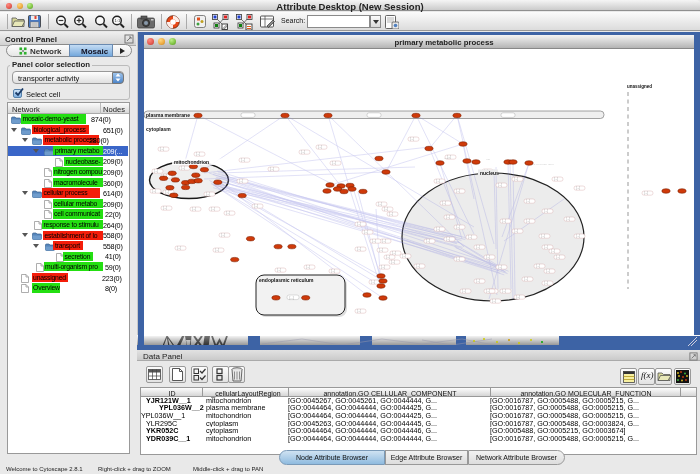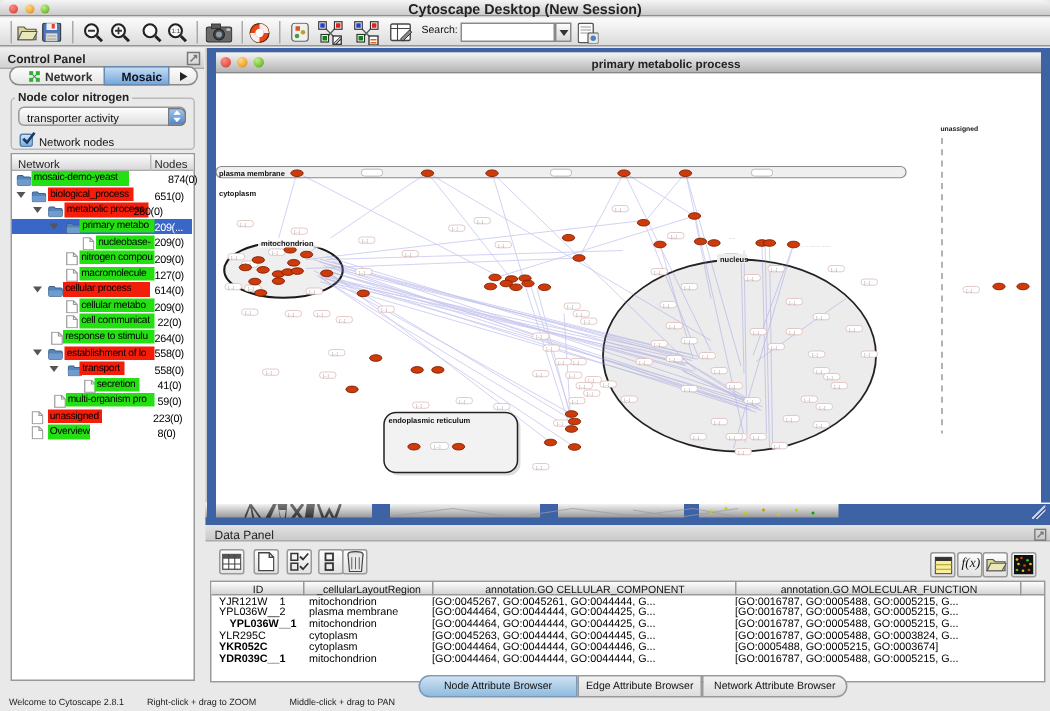--- a/index.html
+++ b/index.html
@@ -6,21 +6,21 @@
 .tri{width:0;height:0;border-left:3.2px solid transparent;border-right:3.2px solid transparent;border-top:4.2px solid #555}
 .tl{width:7.2px;height:7.2px;border-radius:50%;display:inline-block}
 .sep{width:1px;background:#aaa;top:14px;height:15px}
 .tbtn{position:absolute;top:366px;width:17px;height:17px;background:linear-gradient(#fdfdfd,#e2e2e2);border:1px solid #9a9a9a;border-radius:2px}
 </style></head><body>
 
 <div class="abs" style="left:0;top:0;width:700px;height:11px;background:linear-gradient(#f5f5f5,#cbcbcb);border-bottom:1px solid #8f8f8f;border-radius:4px 4px 0 0"></div>
 <div class="abs tl" style="width:6px;height:6px;left:6px;top:2.5px;background:radial-gradient(circle at 35% 30%,#ff8a80,#e3594f 60%,#b03026)"></div>
 <div class="abs tl" style="width:6px;height:6px;left:16.5px;top:2.5px;background:radial-gradient(circle at 35% 30%,#ffd780,#eda93f 60%,#b97a18)"></div>
 <div class="abs tl" style="width:6px;height:6px;left:27px;top:2.5px;background:radial-gradient(circle at 35% 30%,#bdf08a,#7ec241 60%,#4d8c1d)"></div>
-<div class="abs" style="left:0;top:1px;width:700px;text-align:center;font-size:9.5px;font-weight:bold;color:#222">Cytoscape Desktop (New Session)</div>
+<div class="abs" style="left:0;top:1px;width:700px;text-align:center;font-size:9.5px;font-weight:bold;color:#222">Attribute Desktop (New Session)</div>
 
 <div class="abs" style="left:0;top:12px;width:700px;height:19px;background:linear-gradient(#fbfbfb,#dcdcdc);border-bottom:1px solid #979797"></div>
 <div class="abs sep" style="left:7px"></div>
 <svg class="abs" style="left:11px;top:15px" width="14" height="13" viewBox="0 0 14 13">
     <path d="M1 3 h4 l1.5 1.5 H13 v7 H1 z" fill="#d8d89a" stroke="#555" stroke-width="0.8"></path>
     <path d="M1 11.5 L3.5 6 H14 L11 11.5 z" fill="#e8e8b8" stroke="#555" stroke-width="0.8"></path>
   </svg>
 <svg class="abs" style="left:28px;top:15px" width="13" height="13" viewBox="0 0 13 13">
     <rect x="0.5" y="0.5" width="12" height="12" rx="1" fill="#4878c0" stroke="#333" stroke-width="0.8"></rect>
     <rect x="3" y="0.5" width="7" height="4.5" fill="#eee"></rect>
@@ -131,46 +131,46 @@
     <rect x="0.5" y="0.5" width="3" height="3" fill="#30b030"></rect>
     <rect x="5.5" y="0.5" width="3" height="3" fill="#30b030"></rect>
     <rect x="0.5" y="5.5" width="3" height="3" fill="#30b030"></rect>
     <rect x="5.5" y="5.5" width="3" height="3" fill="#30b030"></rect>
   </svg>
 <div class="abs" style="left:30px;top:46.5px;font-size:8px;font-weight:bold;color:#333">Network</div>
 <div class="abs" style="left:81px;top:46.5px;font-size:8px;font-weight:bold;color:#112">Mosaic</div>
 <div class="abs" style="left:120px;top:47.5px;width:0;height:0;border-top:3.5px solid transparent;border-bottom:3.5px solid transparent;border-left:5px solid #222"></div>
 
 <div class="abs" style="left:7px;top:65px;width:123px;height:35px;border:1px solid #bbb;border-radius:3px"></div>
-<div class="abs" style="left:10px;top:60px;font-size:7.8px;font-weight:bold;color:#222;background:#e9e9e9;padding:0 2px">Node color nitrogen</div>
+<div class="abs" style="left:10px;top:60px;font-size:7.8px;font-weight:bold;color:#222;background:#e9e9e9;padding:0 2px">Panel color selection</div>
 <div class="abs" style="left:12px;top:71px;width:112px;height:13px;background:linear-gradient(#fefefe,#e0e0e0);border:1px solid #999;border-radius:4px"></div>
 <div class="abs" style="left:18px;top:73.5px;font-size:7.5px;color:#111">transporter activity</div>
 <div class="abs" style="left:112px;top:71.5px;width:11.5px;height:12px;background:linear-gradient(#9ec4ec,#4c84c8);border-radius:0 4px 4px 0;border:0.5px solid #777"></div>
 <svg class="abs" style="left:114px;top:73px" width="8" height="9" viewBox="0 0 8 9">
     <path d="M4 0.5 L6.5 3.5 H1.5 z" fill="#fff"></path>
     <path d="M4 8.5 L6.5 5.5 H1.5 z" fill="#fff"></path>
   </svg>
 
 <div class="abs" style="left:13px;top:89px;width:9px;height:9px;background:linear-gradient(#cfe4f8,#7fb0e0);border:1px solid #5580aa;border-radius:2px"></div>
 <svg class="abs" style="left:13px;top:86px" width="12" height="12" viewBox="0 0 12 12">
     <path d="M2.5 6.5 L5 9 L10 2.5" fill="none" stroke="#1a3a66" stroke-width="1.8"></path>
   </svg>
-<div class="abs" style="left:26px;top:90px;font-size:7.5px;color:#111">Network nodes</div>
+<div class="abs" style="left:26px;top:90px;font-size:7.5px;color:#111">Select cell</div>
 
 <div class="abs" style="left:7px;top:102px;width:123px;height:352px;background:#fff;border:1px solid #999"></div>
 <div class="abs" style="left:8px;top:103px;width:121px;height:10.5px;background:linear-gradient(#fbfbfb,#d8d8d8);border-bottom:1px solid #aaa"></div>
 <div class="abs" style="left:100px;top:103px;width:1px;height:10.5px;background:#bbb"></div>
 <div class="abs" style="left:12px;top:105px;font-size:7.6px;color:#222">Network</div>
 <div class="abs" style="left:103px;top:105px;font-size:7.6px;color:#222">Nodes</div>
 <svg class="abs" style="left:10.7px;top:115.9px" width="10" height="8" viewBox="0 0 10 8">
     <path d="M0.5 2 Q0.5 1 1.5 1 H4 L5 2 H8.5 Q9.5 2 9.5 3 V6.5 Q9.5 7.5 8.5 7.5 H1.5 Q0.5 7.5 0.5 6.5 z" fill="#5585bb" stroke="#3a618f" stroke-width="0.7"></path>
     <path d="M0.5 3.6 H9.5 V6.5 Q9.5 7.5 8.5 7.5 H1.5 Q0.5 7.5 0.5 6.5 z" fill="#6f9ccc"></path>
   </svg>
 <div class="abs" style="left:21px;top:114.3px;width:65px;height:9.4px;line-height:9.6px;background:#24df12;color:#000;font-size:6.8px;letter-spacing:-0.2px;padding-left:1.5px;white-space:nowrap;overflow:hidden">mosaic-demo-yeast</div>
-<div class="abs" style="left:112px;top:115.1px;font-size:7.2px;letter-spacing:-0.2px;color:#000;white-space:nowrap">874(0)</div>
+<div class="abs" style="left:91px;top:115.1px;font-size:7.2px;letter-spacing:-0.2px;color:#000;white-space:nowrap">874(0)</div>
 <div class="abs tri" style="left:11.0px;top:127.7px"></div>
 <svg class="abs" style="left:21.4px;top:126.5px" width="10" height="8" viewBox="0 0 10 8">
     <path d="M0.5 2 Q0.5 1 1.5 1 H4 L5 2 H8.5 Q9.5 2 9.5 3 V6.5 Q9.5 7.5 8.5 7.5 H1.5 Q0.5 7.5 0.5 6.5 z" fill="#5585bb" stroke="#3a618f" stroke-width="0.7"></path>
     <path d="M0.5 3.6 H9.5 V6.5 Q9.5 7.5 8.5 7.5 H1.5 Q0.5 7.5 0.5 6.5 z" fill="#6f9ccc"></path>
   </svg>
 <div class="abs" style="left:32px;top:124.9px;width:57px;height:9.4px;line-height:9.6px;background:#f41d0a;color:#000;font-size:6.8px;letter-spacing:-0.2px;padding-left:1.5px;white-space:nowrap;overflow:hidden">biological_process</div>
 <div class="abs" style="left:103px;top:125.7px;font-size:7.2px;letter-spacing:-0.2px;color:#000;white-space:nowrap">651(0)</div>
 <div class="abs tri" style="left:22.0px;top:138.2px"></div>
 <svg class="abs" style="left:32.0px;top:137.0px" width="10" height="8" viewBox="0 0 10 8">
     <path d="M0.5 2 Q0.5 1 1.5 1 H4 L5 2 H8.5 Q9.5 2 9.5 3 V6.5 Q9.5 7.5 8.5 7.5 H1.5 Q0.5 7.5 0.5 6.5 z" fill="#5585bb" stroke="#3a618f" stroke-width="0.7"></path>
@@ -196,21 +196,21 @@
     <path d="M0.5 0.5 h4.5 l2.5 2.5 v5.5 h-7 z" fill="#fff" stroke="#999" stroke-width="0.8"></path>
     <path d="M5 0.5 v2.5 h2.5" fill="none" stroke="#999" stroke-width="0.8"></path>
   </svg>
 <div class="abs" style="left:52.6px;top:167.1px;width:50.4px;height:9.4px;line-height:9.6px;background:#24df12;color:#000;font-size:6.8px;letter-spacing:-0.2px;padding-left:1.5px;white-space:nowrap;overflow:hidden">nitrogen compou</div>
 <div class="abs" style="left:103px;top:167.9px;font-size:7.2px;letter-spacing:-0.2px;color:#000;white-space:nowrap">209(0)</div>
 <svg class="abs" style="left:44.3px;top:178.7px" width="8" height="9" viewBox="0 0 8 9">
     <path d="M0.5 0.5 h4.5 l2.5 2.5 v5.5 h-7 z" fill="#fff" stroke="#999" stroke-width="0.8"></path>
     <path d="M5 0.5 v2.5 h2.5" fill="none" stroke="#999" stroke-width="0.8"></path>
   </svg>
 <div class="abs" style="left:52.6px;top:177.7px;width:50.4px;height:9.4px;line-height:9.6px;background:#24df12;color:#000;font-size:6.8px;letter-spacing:-0.2px;padding-left:1.5px;white-space:nowrap;overflow:hidden">macromolecule</div>
-<div class="abs" style="left:103px;top:178.5px;font-size:7.2px;letter-spacing:-0.2px;color:#000;white-space:nowrap">127(0)</div>
+<div class="abs" style="left:103px;top:178.5px;font-size:7.2px;letter-spacing:-0.2px;color:#000;white-space:nowrap">360(0)</div>
 <div class="abs tri" style="left:22.0px;top:191.0px"></div>
 <svg class="abs" style="left:32.0px;top:189.8px" width="10" height="8" viewBox="0 0 10 8">
     <path d="M0.5 2 Q0.5 1 1.5 1 H4 L5 2 H8.5 Q9.5 2 9.5 3 V6.5 Q9.5 7.5 8.5 7.5 H1.5 Q0.5 7.5 0.5 6.5 z" fill="#5585bb" stroke="#3a618f" stroke-width="0.7"></path>
     <path d="M0.5 3.6 H9.5 V6.5 Q9.5 7.5 8.5 7.5 H1.5 Q0.5 7.5 0.5 6.5 z" fill="#6f9ccc"></path>
   </svg>
 <div class="abs" style="left:42px;top:188.2px;width:58px;height:9.4px;line-height:9.6px;background:#f41d0a;color:#000;font-size:6.8px;letter-spacing:-0.2px;padding-left:1.5px;white-space:nowrap;overflow:hidden">cellular process</div>
 <div class="abs" style="left:103px;top:189.0px;font-size:7.2px;letter-spacing:-0.2px;color:#000;white-space:nowrap">614(0)</div>
 <svg class="abs" style="left:44.3px;top:199.8px" width="8" height="9" viewBox="0 0 8 9">
     <path d="M0.5 0.5 h4.5 l2.5 2.5 v5.5 h-7 z" fill="#fff" stroke="#999" stroke-width="0.8"></path>
     <path d="M5 0.5 v2.5 h2.5" fill="none" stroke="#999" stroke-width="0.8"></path>
@@ -700,33 +700,33 @@
 <span class="abs" style="left:0;width:62px;text-align:center">ID</span>
 <span class="abs" style="left:62px;width:86px;text-align:center">_cellularLayoutRegion</span>
 <span class="abs" style="left:148px;width:202px;text-align:center">annotation.GO CELLULAR_COMPONENT</span>
 <span class="abs" style="left:350px;width:190px;text-align:center">annotation.GO MOLECULAR_FUNCTION</span>
 </div>
 <div class="abs" style="left:202px;top:388px;width:1px;height:8.5px;background:#999"></div>
 <div class="abs" style="left:288px;top:388px;width:1px;height:8.5px;background:#999"></div>
 <div class="abs" style="left:490px;top:388px;width:1px;height:8.5px;background:#999"></div>
 <div class="abs" style="left:680px;top:388px;width:1px;height:8.5px;background:#999"></div>
 <div class="abs" style="left:141px;top:396.5px;width:556px;height:7.7px;font-size:7.2px;line-height:7.7px;white-space:nowrap;overflow:hidden">
-    <span class="abs" style="left:5px;font-weight:normal">YJR121W__1</span>
+    <span class="abs" style="left:5px;font-weight:bold">YJR121W__1</span>
     <span class="abs" style="left:65px">mitochondrion</span>
     <span class="abs" style="left:147px">[GO:0045267, GO:0045261, GO:0044444, G...</span>
     <span class="abs" style="left:349px">[GO:0016787, GO:0005488, GO:0005215, G...</span>
   </div>
 <div class="abs" style="left:141px;top:404.2px;width:556px;height:7.7px;font-size:7.2px;line-height:7.7px;white-space:nowrap;overflow:hidden">
-    <span class="abs" style="left:5px;font-weight:normal">YPL036W__2</span>
+    <span class="abs" style="left:18px;font-weight:bold">YPL036W__2</span>
     <span class="abs" style="left:65px">plasma membrane</span>
     <span class="abs" style="left:147px">[GO:0044464, GO:0044444, GO:0044425, G...</span>
     <span class="abs" style="left:349px">[GO:0016787, GO:0005488, GO:0005215, G...</span>
   </div>
 <div class="abs" style="left:141px;top:411.9px;width:556px;height:7.7px;font-size:7.2px;line-height:7.7px;white-space:nowrap;overflow:hidden">
-    <span class="abs" style="left:12px;font-weight:bold">YPL036W__1</span>
+    <span class="abs" style="left:0;font-weight:normal">YPL036W__1</span>
     <span class="abs" style="left:65px">mitochondrion</span>
     <span class="abs" style="left:147px">[GO:0044464, GO:0044444, GO:0044425, G...</span>
     <span class="abs" style="left:349px">[GO:0016787, GO:0005488, GO:0005215, G...</span>
   </div>
 <div class="abs" style="left:141px;top:419.6px;width:556px;height:7.7px;font-size:7.2px;line-height:7.7px;white-space:nowrap;overflow:hidden">
     <span class="abs" style="left:5px;font-weight:normal">YLR295C</span>
     <span class="abs" style="left:65px">cytoplasm</span>
     <span class="abs" style="left:147px">[GO:0045263, GO:0044444, GO:0044445, G...</span>
     <span class="abs" style="left:349px">[GO:0016787, GO:0005488, GO:0003824, G...</span>
   </div>

